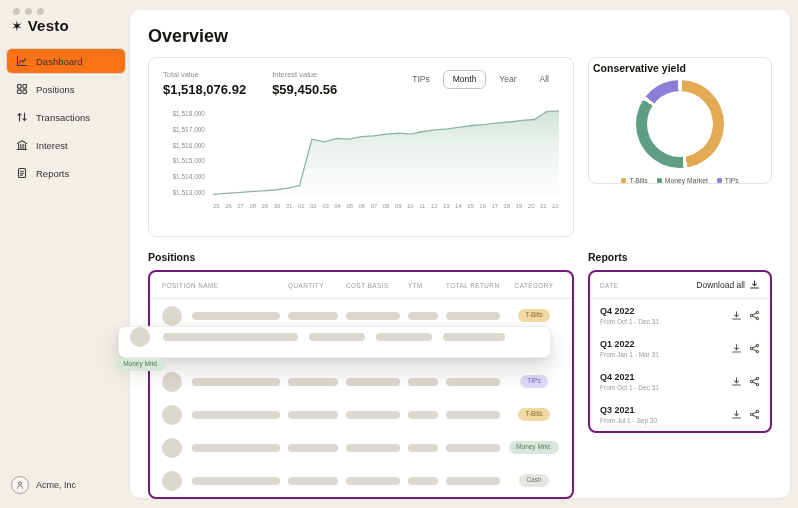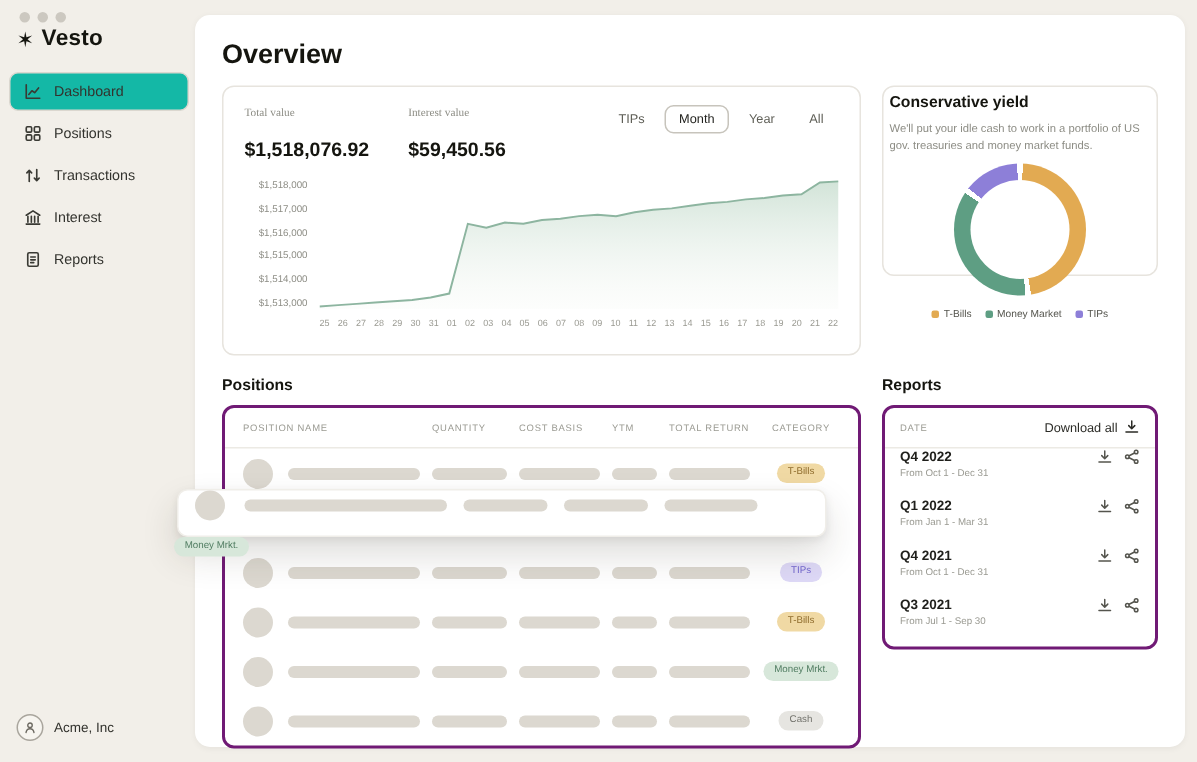--- a/index.html
+++ b/index.html
@@ -14,39 +14,39 @@
   .traffic-lights{position:absolute;top:8px;left:13px;display:flex;gap:5px;}
   .tl-dot{width:7px;height:7px;border-radius:50%;background:#ccc8c0;}
   .brand{position:absolute;top:17px;left:11px;display:flex;align-items:center;gap:5px;}
   .brand-mark{font-size:14px;line-height:1;color:#15150f;}
   .brand-name{font-size:15px;font-weight:700;color:#15150f;letter-spacing:.2px;}
 
   
   .sidebar{position:absolute;top:48px;left:6px;width:120px;display:flex;flex-direction:column;gap:2px;}
   .side-item{display:flex;align-items:center;gap:8px;padding:6px 9px;border-radius:6px;
     font-size:9.5px;color:#33332e;cursor:pointer;border:1px solid transparent;}
-  .side-item.active{background:#14b8a6;border-color:#dbd7cf;}
+  .side-item.active{background:#f97316;border-color:#dbd7cf;}
   .side-icon{width:12px;height:12px;display:flex;color:#3a3a34;flex:none;}
   .sidebar-footer{position:absolute;left:11px;bottom:14px;display:flex;align-items:center;gap:7px;
     font-size:9px;color:#33332e;cursor:pointer;}
   .avatar{width:16px;height:16px;border-radius:50%;border:1px solid #a9a59d;display:flex;
     align-items:center;justify-content:center;color:#6d6a62;background:#f7f5f0;}
 
   
   .main-card{position:absolute;left:130px;top:10px;width:660px;height:488px;background:#fff;
     border-radius:10px;box-shadow:0 1px 4px rgba(0,0,0,.05);padding:16px 18px;box-sizing:border-box;}
   .page-title{font-size:18px;font-weight:700;margin:0 0 10px;color:#15150f;}
 
   .top-row{display:flex;gap:14px;}
   .panel{border:1px solid #e7e4de;border-radius:8px;box-sizing:border-box;background:#fff;}
   .overview-panel{flex:1;min-width:0;height:180px;padding:12px 14px;}
   .yield-panel{width:184px;height:127px;padding:4px;flex:none;}
 
   .stats-row{display:flex;gap:26px;align-items:flex-start;}
-  .stat-label{font-size:7.5px;color:#8d8d85;margin-bottom:13px;font-family:Liberation Serif, serif;}
+  .stat-label{font-size:7.5px;color:#8d8d85;margin-bottom:3px;}
   .stat-value{font-size:13px;font-weight:700;color:#15150f;}
   .range-buttons{margin-left:auto;display:flex;gap:3px;align-items:center;}
   .range-btn{font-size:8.5px;color:#5f5f57;padding:4px 9px;border:1px solid transparent;border-radius:6px;
     background:none;font-family:inherit;cursor:pointer;line-height:1;}
   .range-btn.selected{border-color:#c7c4bc;color:#22221e;background:#fff;}
 
   .chart-grid{display:flex;gap:8px;margin-top:13px;height:86px;}
   .y-axis{width:42px;display:flex;flex-direction:column;justify-content:space-between;
     text-align:right;font-size:6.5px;color:#8d8d85;flex:none;}
   .plot{flex:1;position:relative;min-width:0;}
@@ -78,21 +78,21 @@
   .pos-row{height:33px;}
   .skel{background:#dcd8d0;border-radius:5px;height:8px;width:100%;}
   .skel-circle{width:20px;height:20px;border-radius:50%;background:#dcd8d0;}
   .badge{font-size:6.5px;padding:3px 7px;border-radius:8px;white-space:nowrap;justify-self:center;line-height:1;}
 
   .reports-header{display:flex;justify-content:space-between;align-items:center;height:26px;
     padding:0 10px;border-bottom:1px solid #eceae4;}
   .reports-date-label{font-size:6.3px;letter-spacing:.5px;color:#9a9a92;}
   .download-all{display:flex;align-items:center;gap:4px;font-size:8.5px;color:#2b2b26;background:none;
     border:none;font-family:inherit;cursor:pointer;padding:0;}
-  .report-row{display:flex;justify-content:space-between;align-items:flex-start;height:33px;padding:0 10px;
+  .report-row{display:flex;justify-content:space-between;align-items:center;height:33px;padding:0 10px;
     box-sizing:border-box;gap:38px;}
   .report-title{font-size:9px;font-weight:700;color:#1f1f1b;line-height:1.2;}
   .report-sub{font-size:6.5px;color:#9a9a92;margin-top:2px;}
   .report-actions{display:flex;gap:7px;align-items:center;}
   .icon-btn{background:none;border:none;padding:0;cursor:pointer;color:#55554e;display:flex;}
 
   .floating-row{position:absolute;left:118px;top:326px;width:433px;height:32px;background:#fff;
     border:1px solid #f0eee9;border-radius:7px;z-index:50;box-sizing:border-box;
     box-shadow:0 12px 24px rgba(50,45,30,.16),0 2px 6px rgba(0,0,0,.08);
     display:grid;grid-template-columns:22px 135px 56px 56px 1fr auto;gap:11px;align-items:center;
@@ -246,21 +246,20 @@
             <span>19</span>
             <span>20</span>
             <span>21</span>
             <span>22</span>
           </div>
       </div>
     </section>
 
     <section class="panel yield-panel">
       <h2 class="yield-title">Conservative yield</h2>
-      <p class="yield-desc">We'll put your idle cash to work in a portfolio of US gov. treasuries and money market funds.</p>
       <div class="donut-wrap">
         <div class="donut" id="donut" style="background: conic-gradient(rgb(255, 255, 255) 0%, rgb(255, 255, 255) 0.7%, rgb(226, 170, 82) 0.7%, rgb(226, 170, 82) 47.3%, rgb(255, 255, 255) 47.3%, rgb(255, 255, 255) 48%, rgb(255, 255, 255) 48%, rgb(255, 255, 255) 48.7%, rgb(94, 158, 131) 48.7%, rgb(94, 158, 131) 84.3%, rgb(255, 255, 255) 84.3%, rgb(255, 255, 255) 85%, rgb(255, 255, 255) 85%, rgb(255, 255, 255) 85.7%, rgb(141, 127, 216) 85.7%, rgb(141, 127, 216) 99.3%, rgb(255, 255, 255) 99.3%, rgb(255, 255, 255) 100%);"></div>
       </div>
       <div class="legend" id="donut-legend">
           <span class="legend-item">
             <span class="legend-dot" style="background: rgb(226, 170, 82);"></span>
             <span>T-Bills</span>
           </span>
           <span class="legend-item">
             <span class="legend-dot" style="background: rgb(94, 158, 131);"></span>

